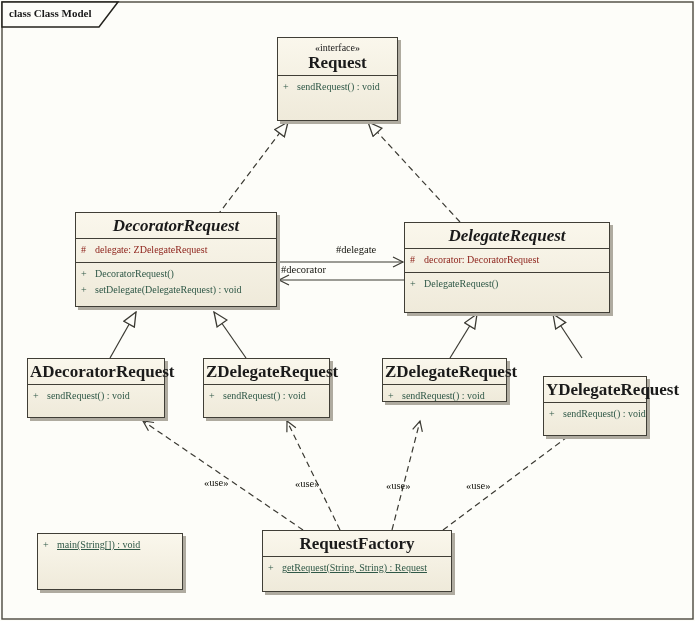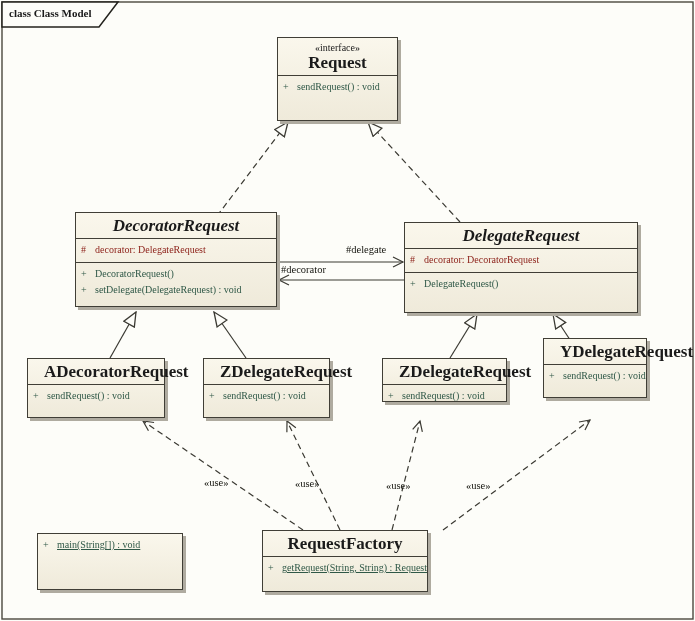--- a/index.html
+++ b/index.html
@@ -17,21 +17,21 @@
   .uml-class{
     position:absolute;z-index:2;
     background:linear-gradient(#FAF7EC,#EFEADA);
     border:1px solid #403E36;
     box-shadow:3px 3px 0 #AFABA0;
     display:flex;flex-direction:column;
     color:#1a1a1a;box-sizing:border-box;
   }
   .uml-class .hdr{
     border-bottom:1px solid #403E36;
-    text-align:center;padding:4px 16px 3px;
+    text-align:center;padding:4px 2px 3px;
     flex:none;
   }
   .uml-class .hdr .stereo{display:block;font-size:10px;font-weight:normal;line-height:12px;}
   .uml-class .hdr .name{font-size:17px;font-weight:bold;line-height:13px;}
   .uml-class.abstract .hdr .name{font-style:italic;}
   .compart{padding:3px 0 0;flex:none;}
   .compart.grow{flex:1 1 auto;}
   .compart.attrs{border-bottom:1px solid #403E36;padding-bottom:4px;}
   .row{display:flex;font-size:10px;line-height:14px;padding:1px 3px 1px 5px;white-space:nowrap;}
   .row .vis{width:14px;flex:none;}
@@ -93,36 +93,36 @@
     </div>
   </div>
 
   <div class="uml-class abstract" style="left:75px;top:212px;width:202px;height:95px">
     <div class="hdr">
       <span class="name">DecoratorRequest</span>
     </div>
     <div class="compart attrs">
       <div class="row attr-row">
         <span class="vis">#</span>
-        <span>decorator:  DelegateRequest</span>
+        <span>delegate:  ZDelegateRequest</span>
       </div>
     </div>
     <div class="compart grow">
       <div class="row meth-row">
         <span class="vis">+</span>
         <span>DecoratorRequest()</span>
       </div>
       <div class="row meth-row">
         <span class="vis">+</span>
         <span>setDelegate(DelegateRequest) : void</span>
       </div>
     </div>
   </div>
 
-  <div class="uml-class abstract" style="left:404px;top:222px;width:234px;height:91px">
+  <div class="uml-class abstract" style="left:404px;top:222px;width:206px;height:91px">
     <div class="hdr">
       <span class="name">DelegateRequest</span>
     </div>
     <div class="compart attrs">
       <div class="row attr-row">
         <span class="vis">#</span>
         <span>decorator:  DecoratorRequest</span>
       </div>
     </div>
     <div class="compart grow">
@@ -162,53 +162,53 @@
       <span class="name">ZDelegateRequest</span>
     </div>
     <div class="compart grow">
       <div class="row meth-row">
         <span class="vis">+</span>
         <span>sendRequest() : void</span>
       </div>
     </div>
   </div>
 
-  <div class="uml-class" style="left:543px;top:338px;width:104px;height:60px">
+  <div class="uml-class" style="left:543px;top:376px;width:104px;height:60px">
     <div class="hdr">
       <span class="name">YDelegateRequest</span>
     </div>
     <div class="compart grow">
       <div class="row meth-row">
         <span class="vis">+</span>
         <span>sendRequest() : void</span>
       </div>
     </div>
   </div>
 
   <div class="uml-class" style="left:37px;top:533px;width:146px;height:57px">
     <div class="compart grow">
       <div class="row meth-row">
         <span class="vis">+</span>
         <span class="u">main(String[]) : void</span>
       </div>
     </div>
   </div>
 
-  <div class="uml-class" style="left:262px;top:530px;width:166px;height:62px">
+  <div class="uml-class" style="left:262px;top:530px;width:190px;height:62px">
     <div class="hdr">
       <span class="name">RequestFactory</span>
     </div>
     <div class="compart grow">
       <div class="row meth-row">
         <span class="vis">+</span>
         <span class="u">getRequest(String, String) : Request</span>
       </div>
     </div>
   </div>
 
-  <div class="edge-label" style="left:346px;top:244px">#delegate</div>
+  <div class="edge-label" style="left:336px;top:244px">#delegate</div>
   <div class="edge-label" style="left:281px;top:264px">#decorator</div>
   <div class="edge-label" style="left:204px;top:477px">«use»</div>
   <div class="edge-label" style="left:295px;top:478px">«use»</div>
   <div class="edge-label" style="left:386px;top:480px">«use»</div>
   <div class="edge-label" style="left:466px;top:480px">«use»</div>
 
 </div>
 
 </body></html>

